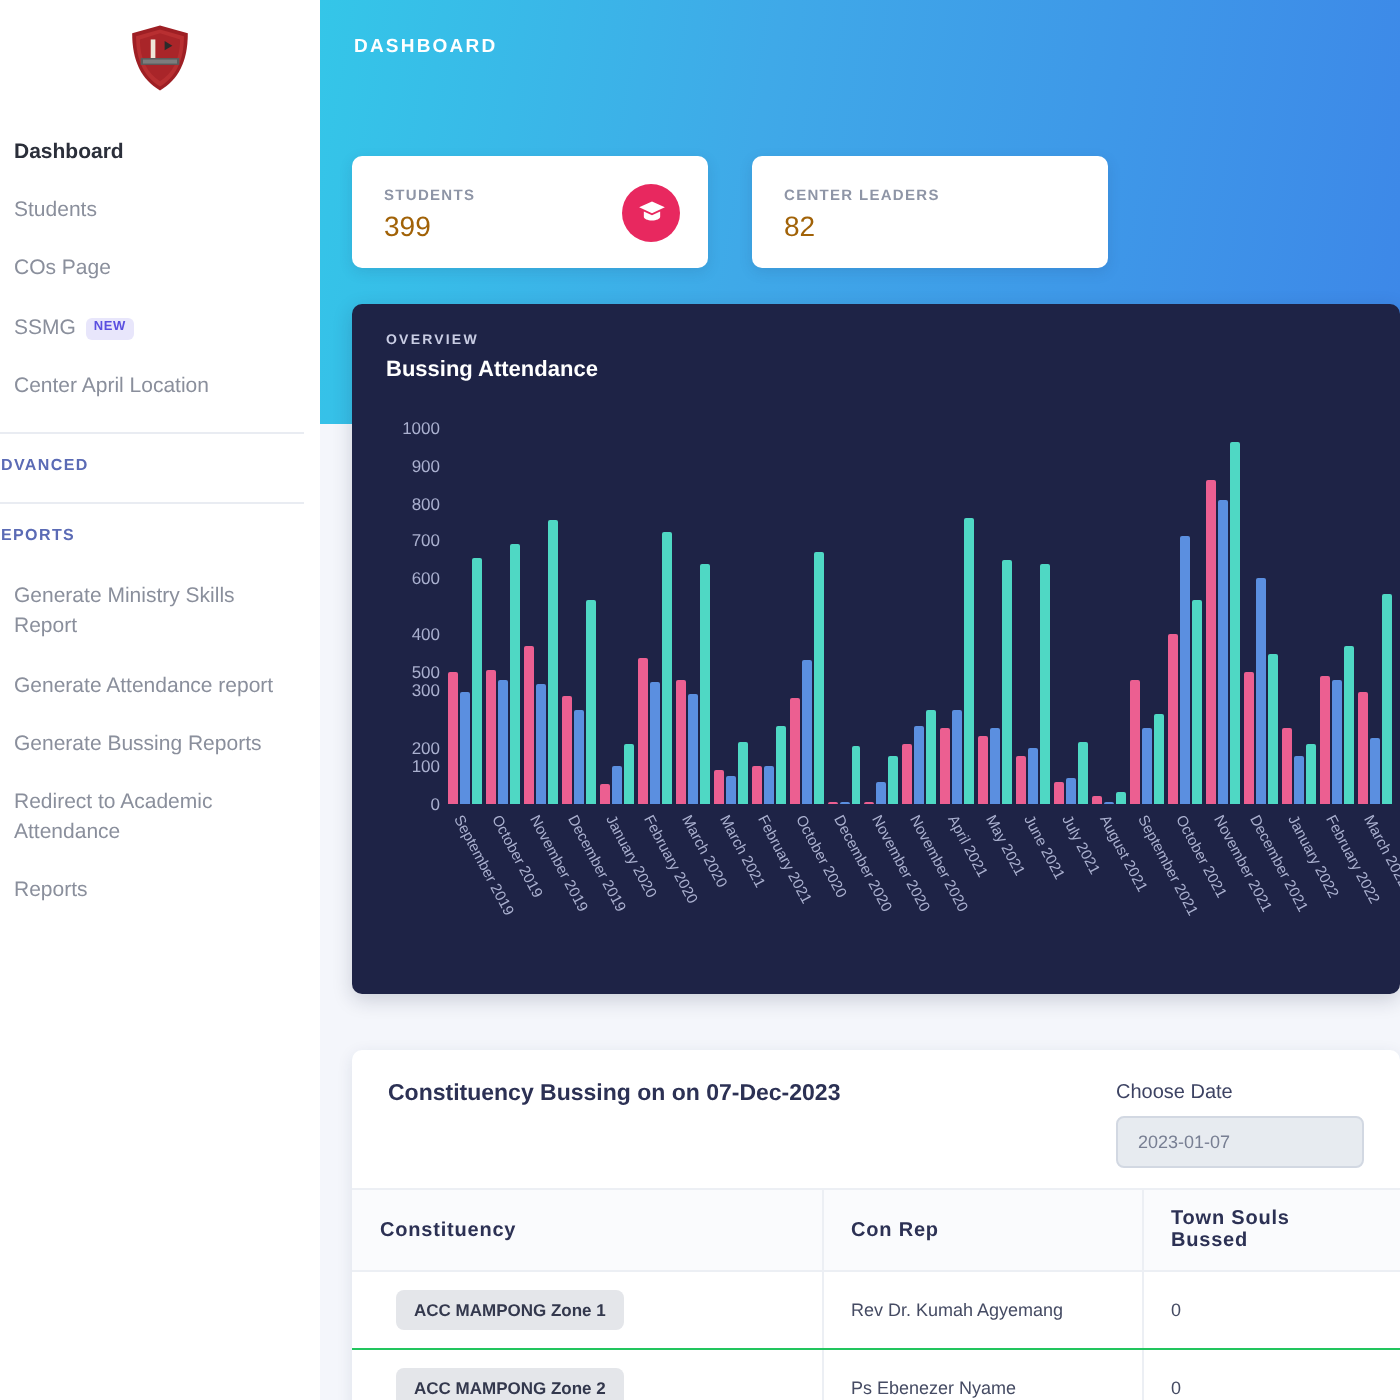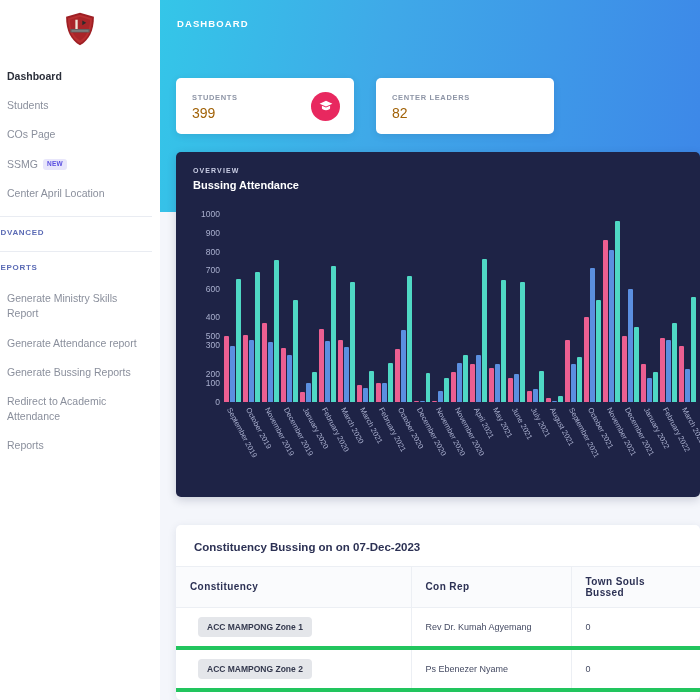--- a/index.html
+++ b/index.html
@@ -136,21 +136,21 @@
     font-family: "Liberation Sans", sans-serif;
   }
   table.data { width: 100%; border-collapse: collapse; }
   table.data th {
     text-align: left; font-size: 10px; font-weight: bold; color: #2c3154;
     letter-spacing: .4px; padding: 9px 14px; background: #fafbfd;
     border-top: 1px solid #eceff4; border-bottom: 1px solid #eceff4;
   }
   table.data td {
     font-size: 9px; color: #454b63; padding: 9px 14px;
-    border-bottom: 4px solid #22c55e; vertical-align: middle;
+    border-bottom: 1px solid #22c55e; vertical-align: middle;
   }
   table.data th.c0, table.data td.c0 { width: 235px; border-right: 1px solid #eceff4; }
   table.data th.c1, table.data td.c1 { width: 160px; border-right: 1px solid #eceff4; margin-left: 40px; }
   .chip {
     display: inline-block; background: #e4e6ea; color: #33384d;
     font-size: 8.5px; font-weight: bold; padding: 5px 9px; border-radius: 4px;
     margin-left: 8px;
   }
 </style>
 </head>
@@ -461,20 +461,24 @@
             <div class="x-label-slot">
               <div class="x-label">March 2022</div>
             </div>
           </div>
       </div>
     </div>
 
     <div class="bottom-panel">
       <div class="bp-head">
         <div class="bp-title">Constituency Bussing on on 07-Dec-2023</div>
+        <div class="date-block">
+          <div class="date-label">Choose Date</div>
+          <input class="date-input" type="text" readonly="" value="2023-01-07" style="">
+        </div>
       </div>
       <table class="data">
         <thead>
           <tr>
             <th class="c0">Constituency</th>
             <th class="c1">Con Rep</th>
             <th class="c2">Town Souls Bussed</th>
           </tr>
         </thead>
         <tbody id="tbody">

